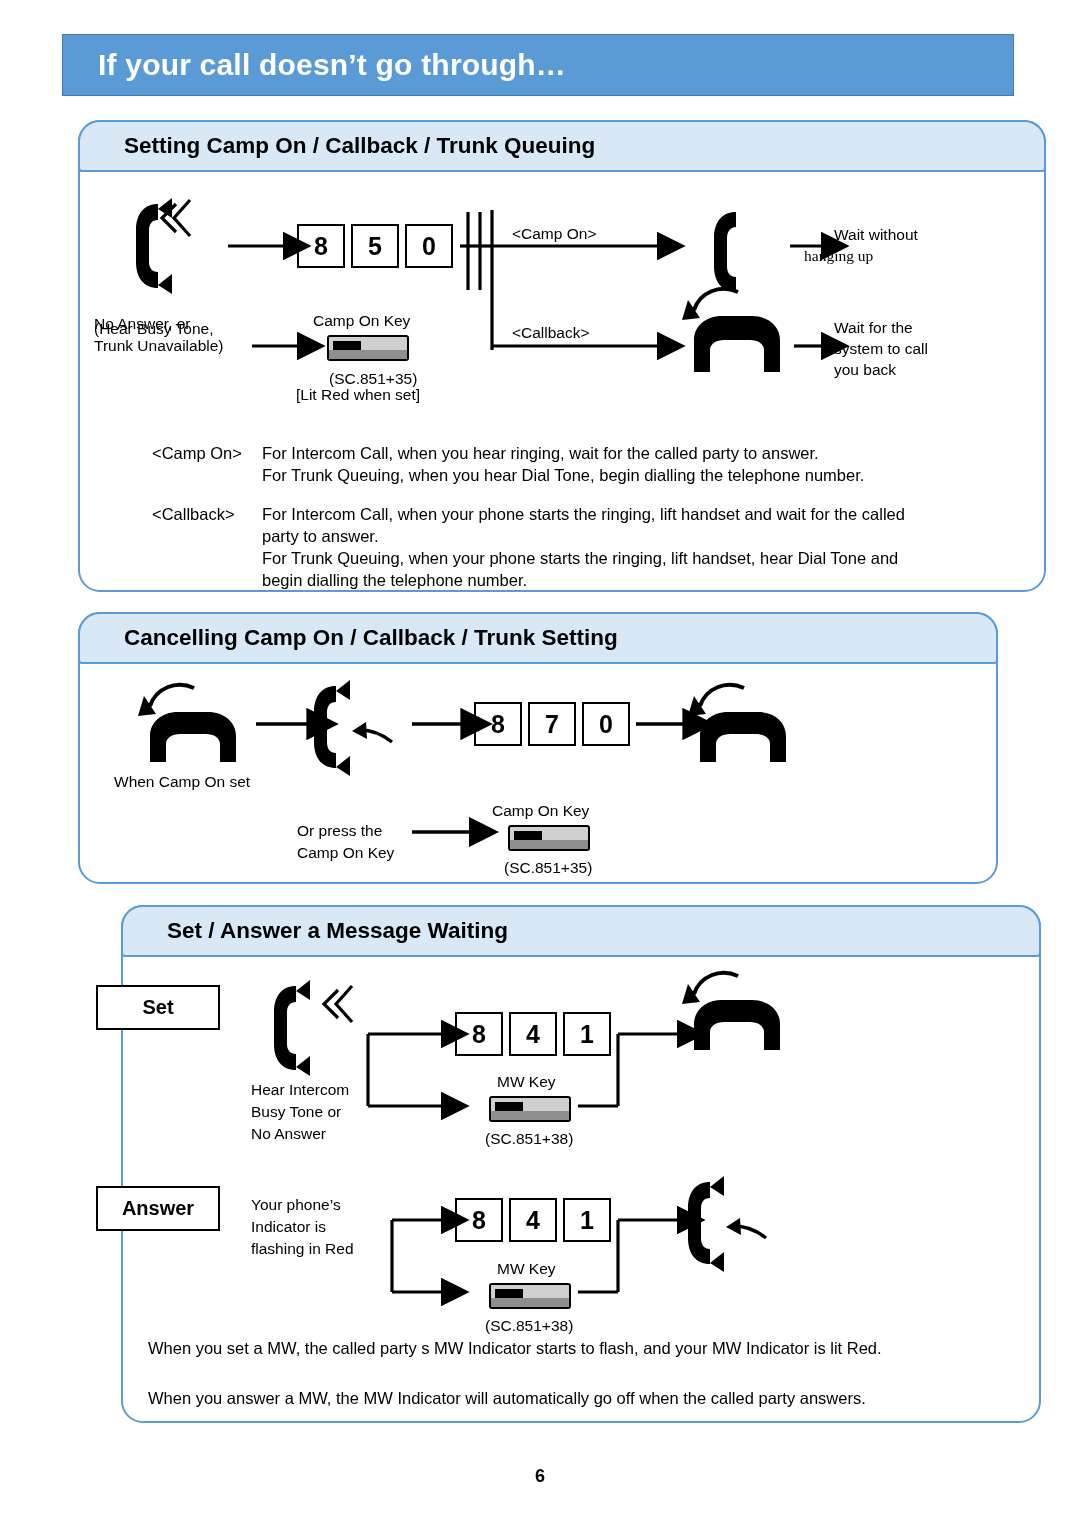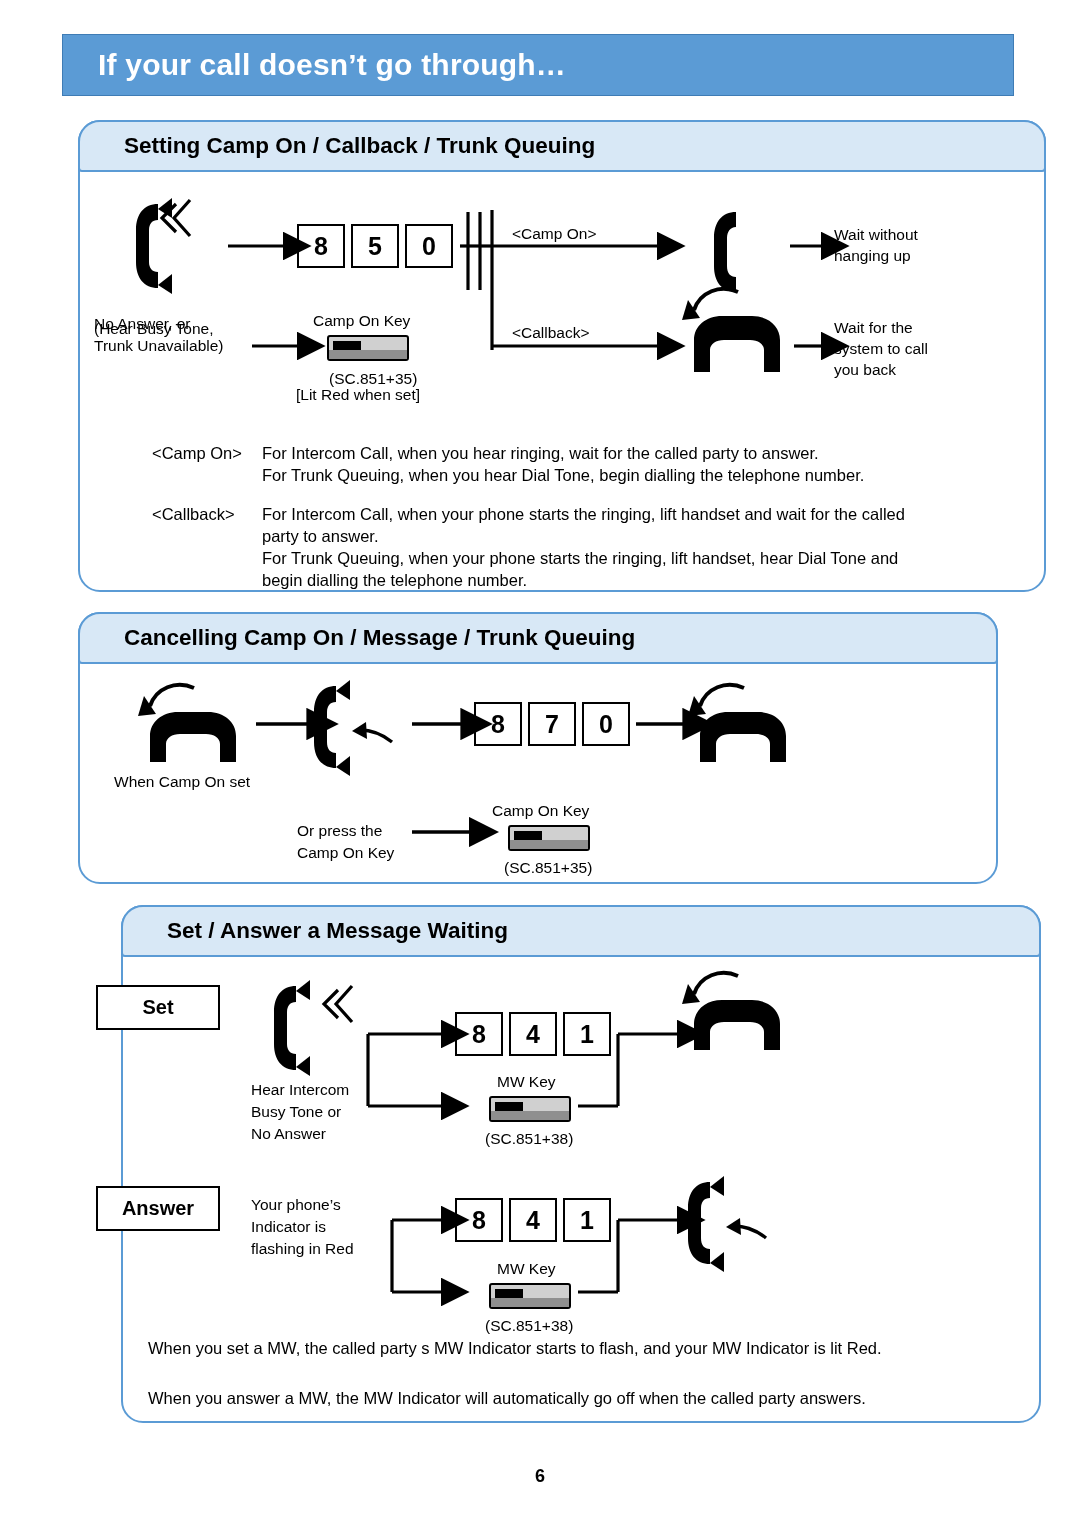--- a/index.html
+++ b/index.html
@@ -159,38 +159,38 @@
 <div class="t" style="left:296px; top:384px;">[Lit Red when set]</div>
 
 <div class="t" style="left:94px; top:291px;margin-top:27px;">(Hear Busy Tone,</div>
 <div class="t" style="left:94px; top:313px;">No Answer, or</div>
 <div class="t" style="left:94px; top:335px;">Trunk Unavailable)</div>
 
 <div class="t" style="left:512px; top:223px;">&lt;Camp On&gt;</div>
 <div class="t" style="left:512px; top:322px;">&lt;Callback&gt;</div>
 
 <div class="t" style="left:834px; top:224px;">Wait without</div>
-<div class="t" style="left:834px; top:245px;">hanging up</div>
+<div class="t" style="left:804px; top:245px;font-family:Liberation Serif, serif;">hanging up</div>
 <div class="t" style="left:834px; top:317px;">Wait for the</div>
 <div class="t" style="left:834px; top:338px;">system to call</div>
 <div class="t" style="left:834px; top:359px;">you back</div>
 
 <div class="t body" style="left:152px; top:441px;">&lt;Camp On&gt;</div>
 <div class="t body" style="left:262px; top:441px;">For Intercom Call, when you hear ringing, wait for the called party to answer.</div>
 <div class="t body" style="left:262px; top:463px;">For Trunk Queuing, when you hear Dial Tone, begin dialling the telephone number.</div>
 
 <div class="t body" style="left:152px; top:502px;">&lt;Callback&gt;</div>
 <div class="t body" style="left:262px; top:502px;">For Intercom Call, when your phone starts the ringing, lift handset and wait for the called</div>
 <div class="t body" style="left:262px; top:524px;">party to answer.</div>
 <div class="t body" style="left:262px; top:546px;">For Trunk Queuing, when your phone starts the ringing, lift handset, hear Dial Tone and</div>
 <div class="t body" style="left:262px; top:568px;">begin dialling the telephone number.</div>
 
 <div class="panel" style="left:78px; top:612px; width:920px; height:272px;">
   <div class="panel-head">
-    <div class="head-text">Cancelling Camp On / Message / Trunk Queuing</div>
+    <div class="head-text">Cancelling Camp On / Callback / Trunk Setting</div>
   </div>
 </div>
 
 <div class="keybox" style="left:474px; top:702px; width:48px; height:44px;">8</div>
 <div class="keybox" style="left:528px; top:702px; width:48px; height:44px;">7</div>
 <div class="keybox" style="left:582px; top:702px; width:48px; height:44px;">0</div>
 
 <div class="t" style="left:114px; top:771px;">When Camp On set</div>
 <div class="t" style="left:297px; top:820px;">Or press the</div>
 <div class="t" style="left:297px; top:842px;">Camp On Key</div>

